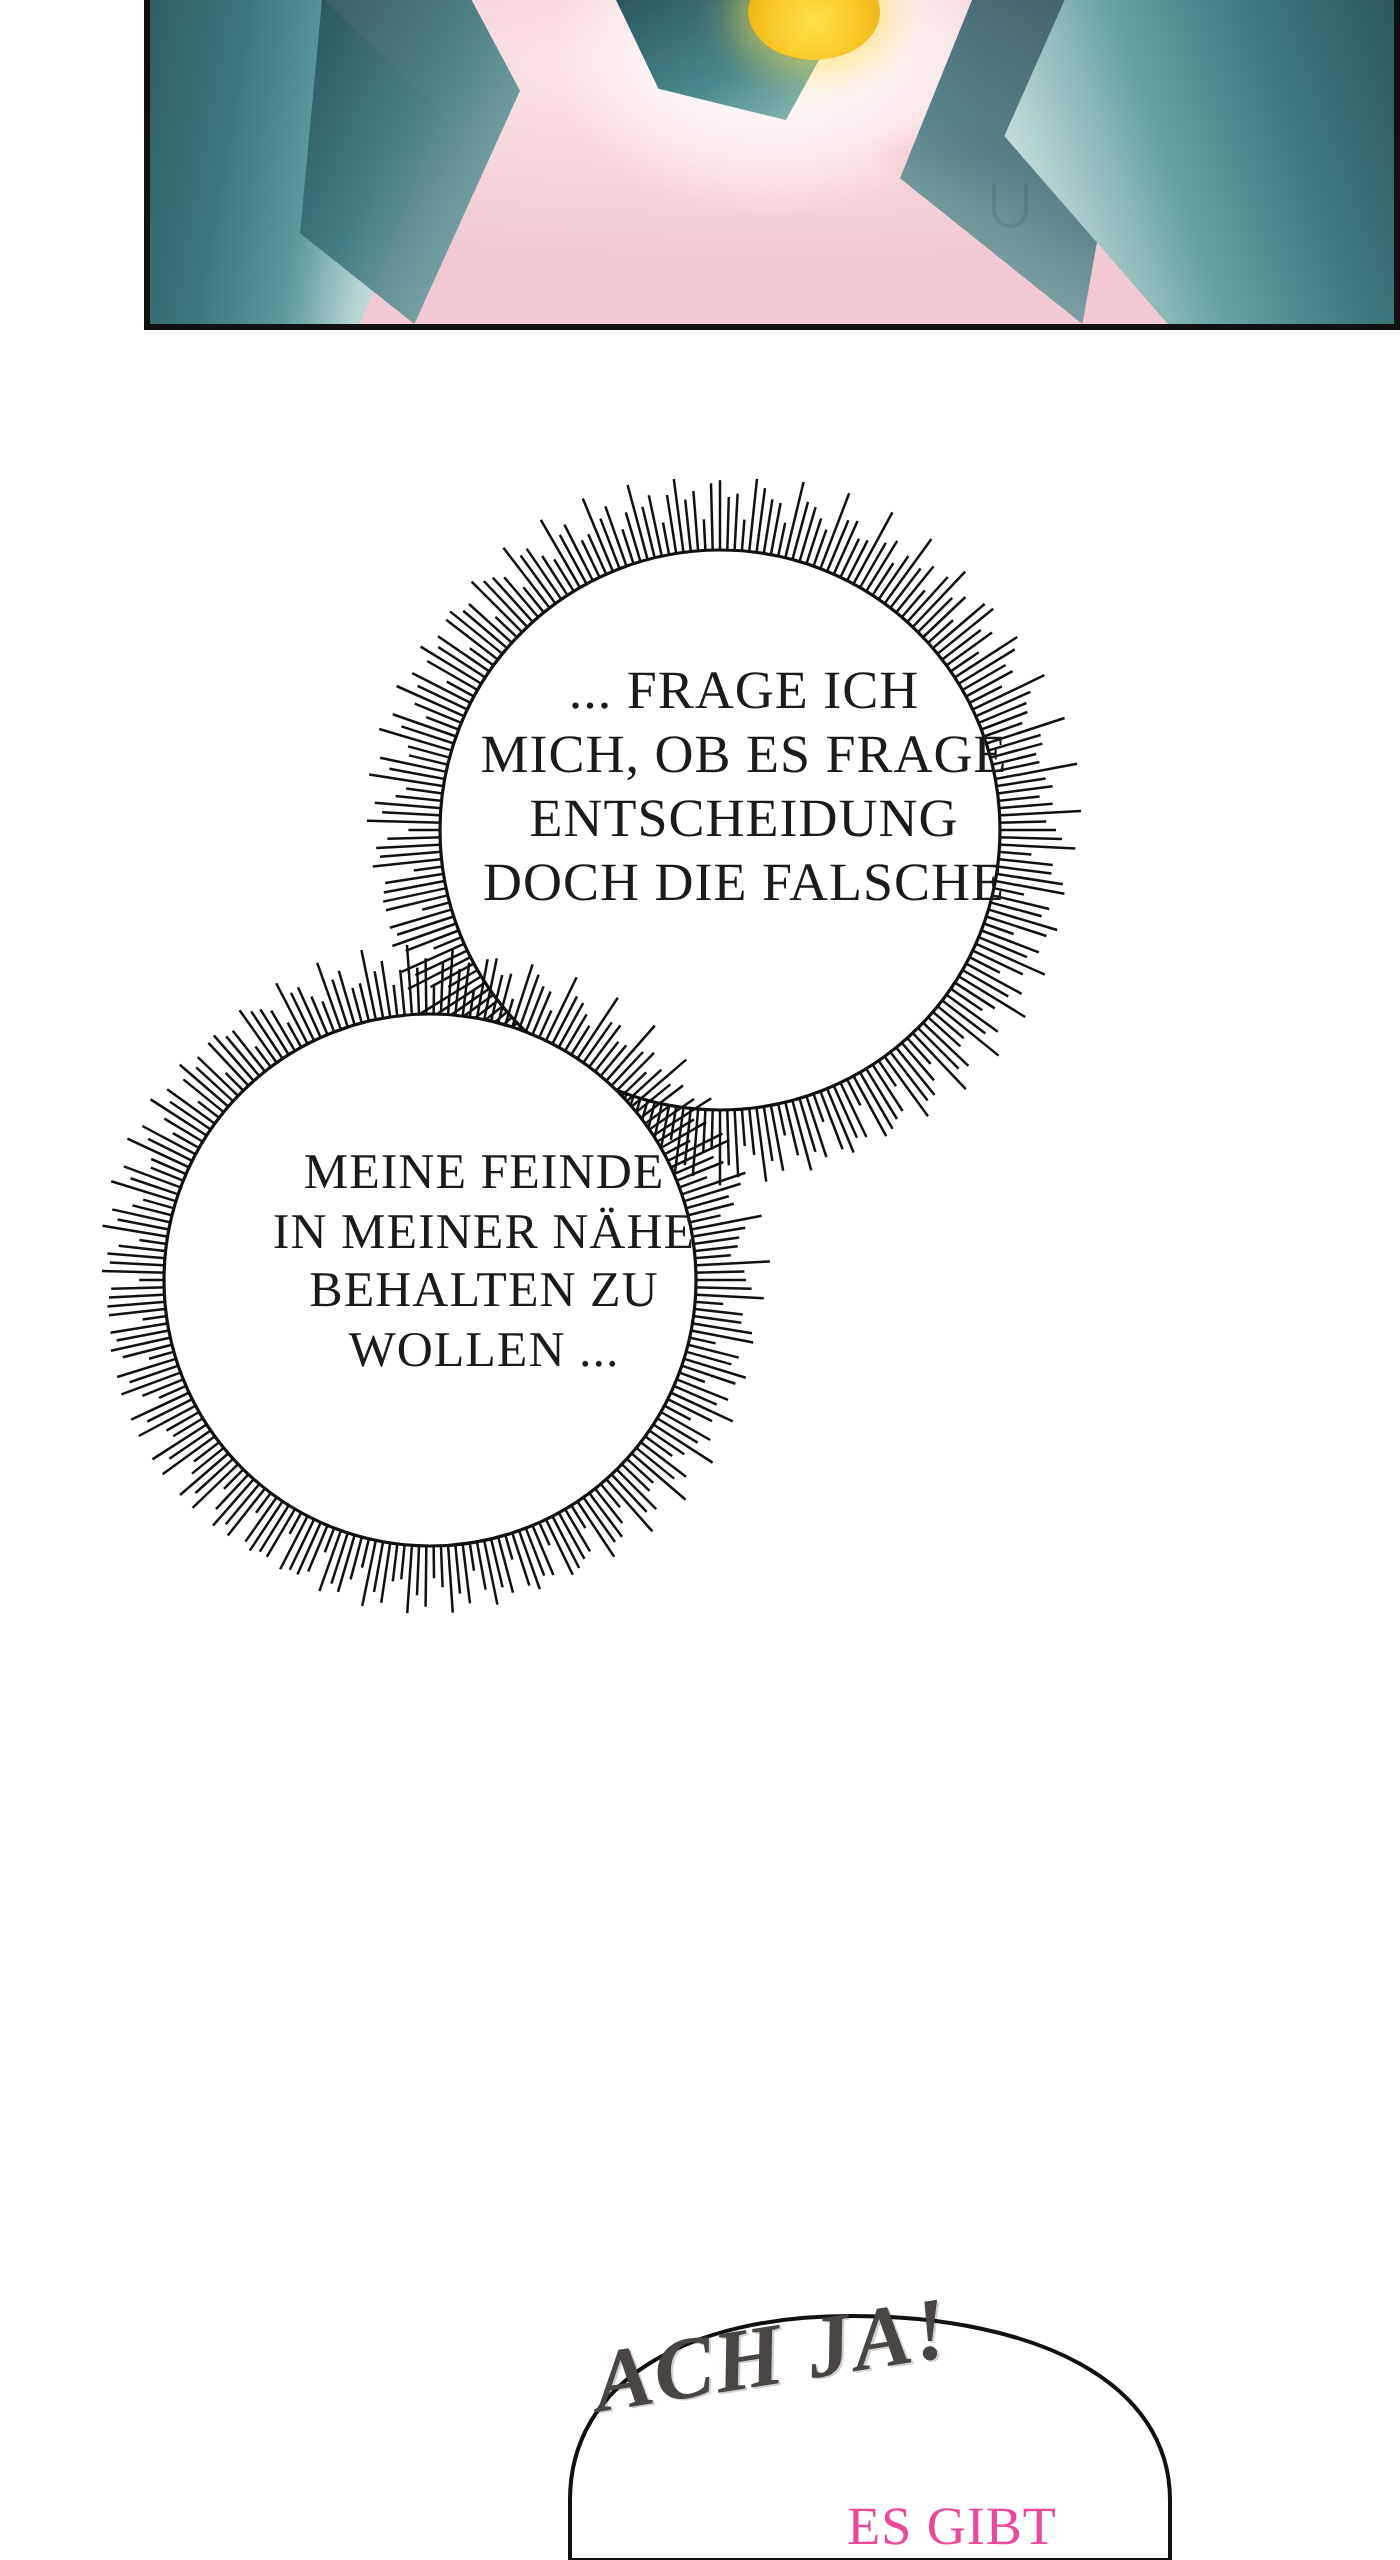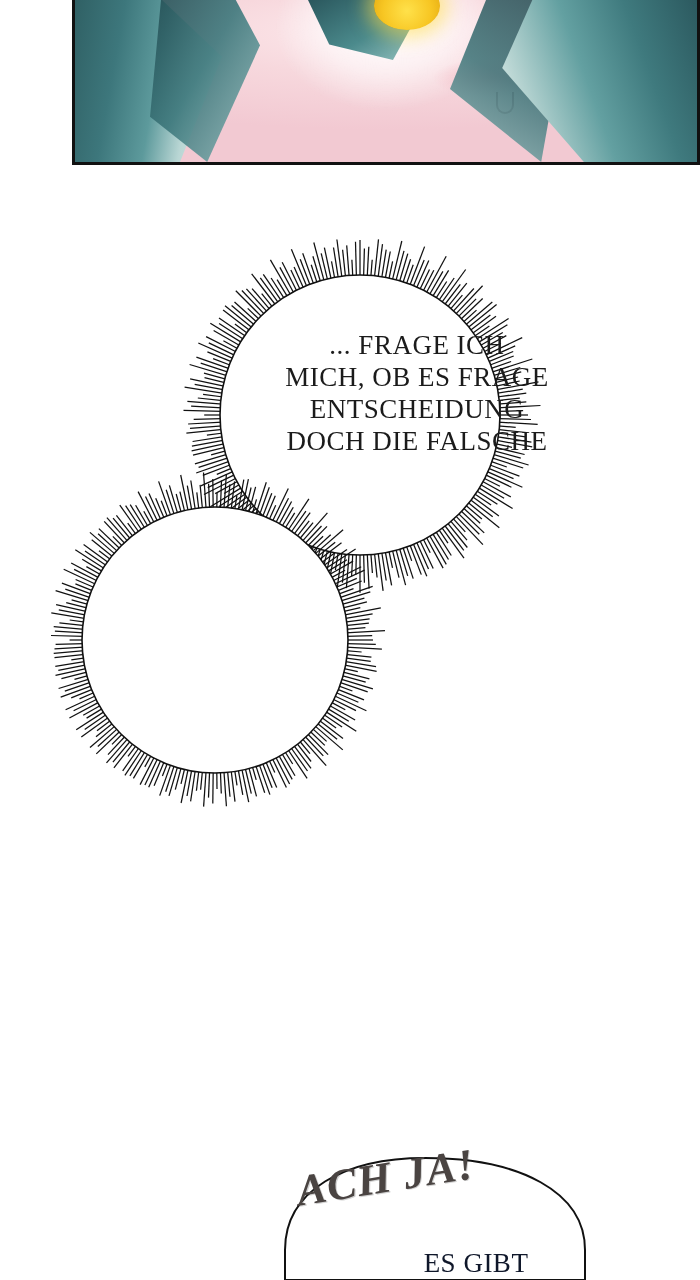--- a/index.html
+++ b/index.html
@@ -149,21 +149,20 @@
     color: #1b1b1b;
     font-family: "Liberation Serif", serif;
     letter-spacing: .5px;
     line-height: 1.18;
   }
   #bubble-text-1 {
     left: 222px;
     top: 140px;
     width: 300px;
     font-size: 27px;
-    padding-left: 45px;
   }
   #bubble-text-2 {
     left: 98px;
     top: 382px;
     width: 288px;
     font-size: 25px;
   }
   .bubble-text .line { display: block; white-space: nowrap; }
 
   
@@ -187,21 +186,21 @@
     letter-spacing: 1px;
     text-shadow: 1px 1px 0 rgba(0,0,0,.18);
   }
   .bottom-text {
     position: absolute;
     left: 366px;
     top: 118px;
     width: 220px;
     text-align: center;
     font-size: 27px;
-    color: #0f172a;
+    color: #ec4899;
     font-family: "Liberation Serif", serif;
     letter-spacing: .5px;
   }
 </style>
 </head>
 <body>
 
 <div class="panel">
   <div class="panel-bg"></div>
   <div class="panel-glow"></div>
@@ -703,20 +702,26 @@
       </g>
     <circle cx="215" cy="450" r="133" fill="#ffffff" stroke="#111111" stroke-width="1.6"></circle>
   </svg>
 
   <div class="bubble-text" id="bubble-text-1">
       <span class="line">... FRAGE ICH</span>
       <span class="line">MICH, OB ES FRAGE</span>
       <span class="line">ENTSCHEIDUNG</span>
       <span class="line">DOCH DIE FALSCHE</span>
     </div>
+  <div class="bubble-text" id="bubble-text-2">
+      <span class="line">MEINE FEINDE</span>
+      <span class="line">IN MEINER NÄHE</span>
+      <span class="line">BEHALTEN ZU</span>
+      <span class="line">WOLLEN ...</span>
+    </div>
 </div>
 
 <div class="bottom-area">
   <svg width="700" height="150" viewBox="0 0 700 150">
     <path d="M285,120 C285,60 345,28 425,28 C520,28 585,62 585,120 L585,150 L285,150 Z" fill="#ffffff" stroke="#111111" stroke-width="2"></path>
   </svg>
   <div class="shout">ACH JA!</div>
   <div class="bottom-text" id="bottom-text"><span class="line">ES GIBT</span></div>
 </div>
 

